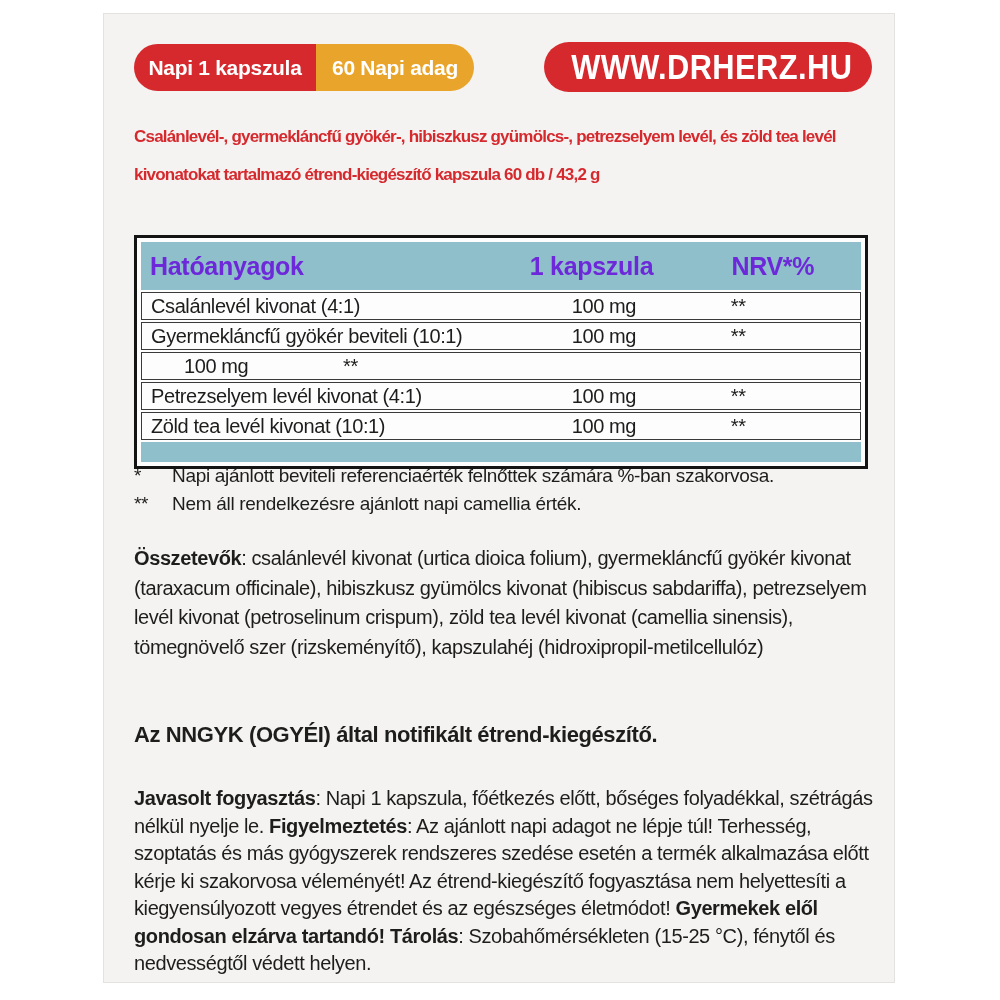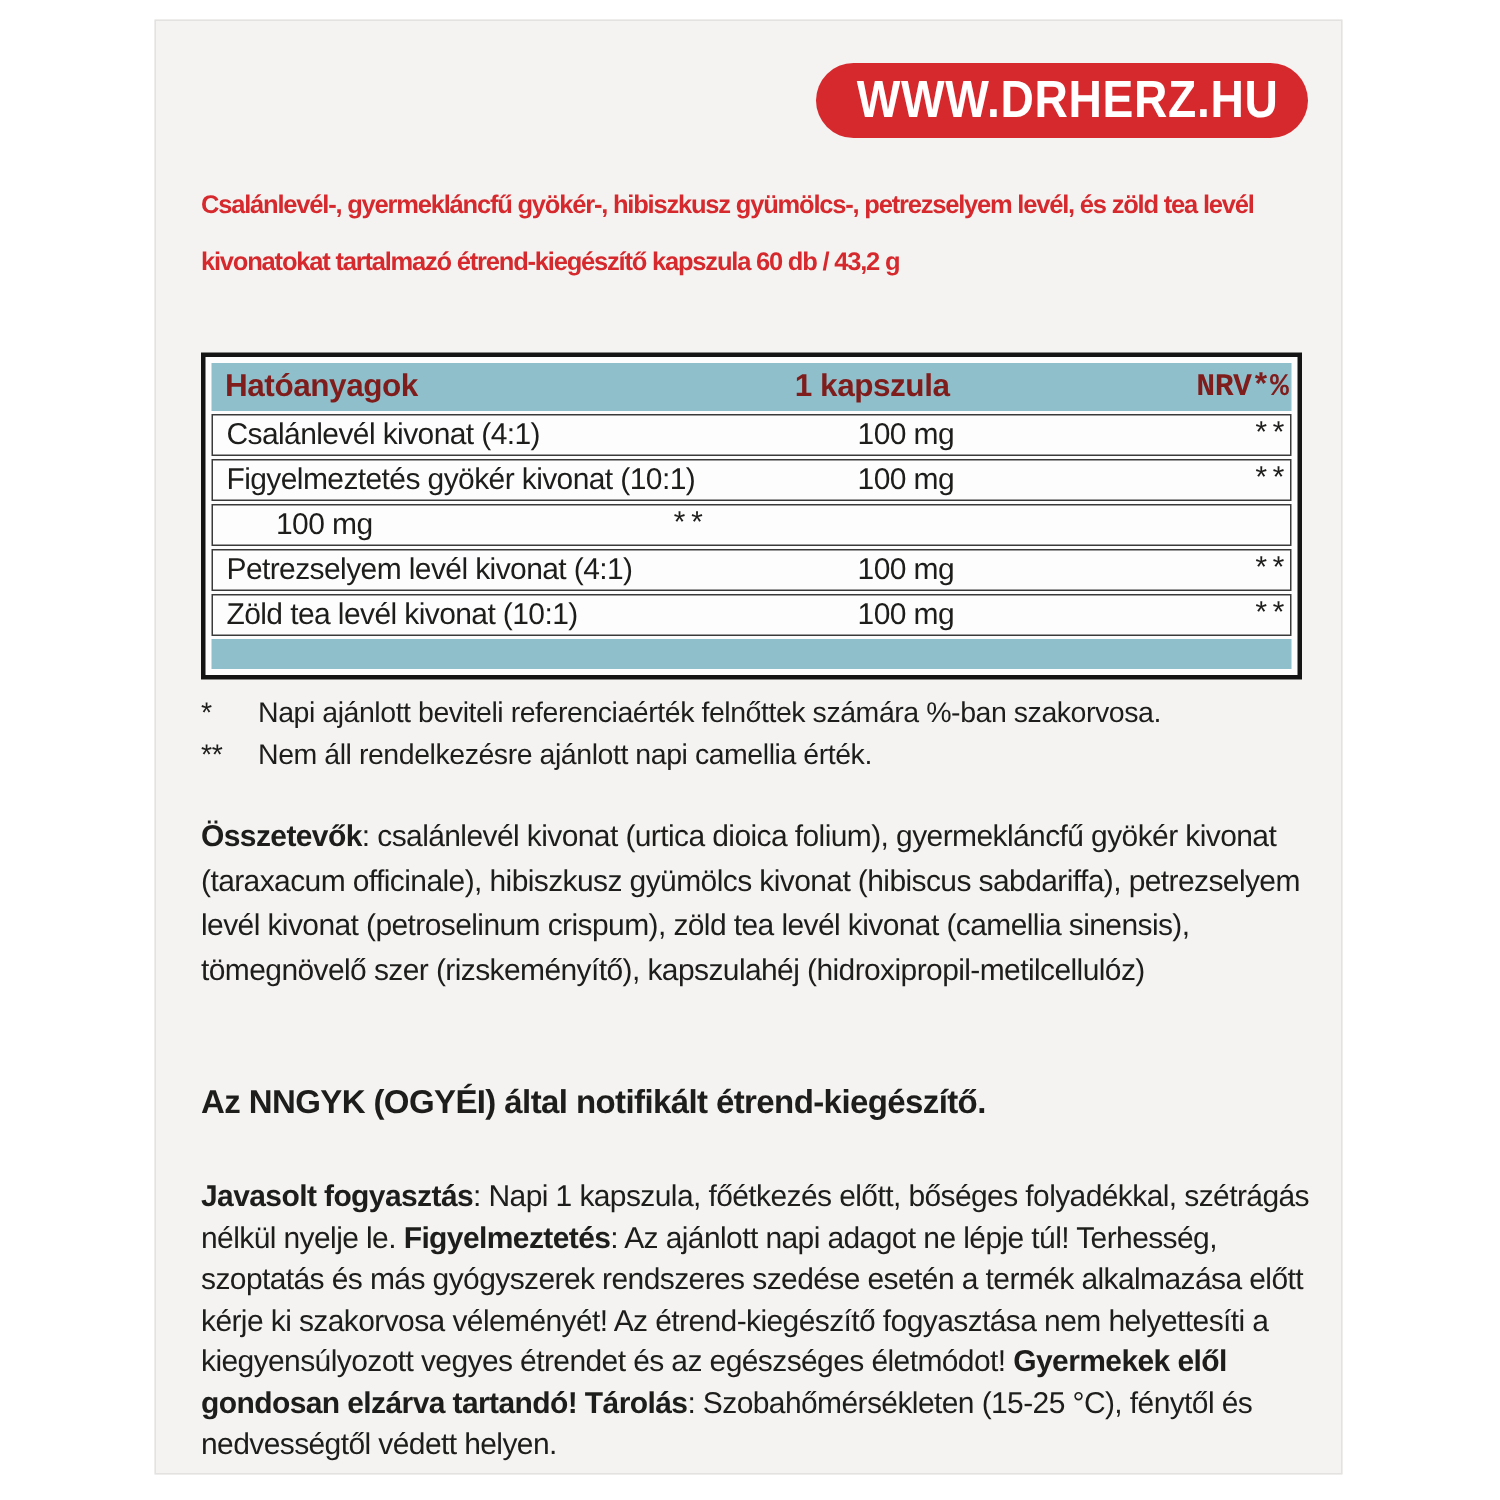--- a/index.html
+++ b/index.html
@@ -38,24 +38,24 @@
   .title{
     position:absolute;left:30px;top:104px;width:742px;
     color:var(--red);font-weight:bold;font-size:17px;line-height:38px;letter-spacing:-0.8px;
   }
   
   .facts-table{
     position:absolute;left:30px;top:221px;width:734px;
     border:3px solid var(--tableborder);background:#fdfdfd;padding:4px;
   }
   .trow,.thead{display:flex;align-items:center;}
-  .thead{background:var(--blue);height:32px;color:#7f1d1d;font-weight:bold;font-size:21px;letter-spacing:-0.3px;}
+  .thead{background:var(--blue);height:48px;color:#6d28d9;font-weight:bold;font-size:25px;letter-spacing:-0.3px;}
   .col-name{width:54%;padding-left:9px;}
   .col-amt{width:28%;}
-  .col-nrv{width:18%;text-align:right;padding-right:2px;font-family:Liberation Mono, monospace;}
+  .col-nrv{width:18%;text-align:left;padding-right:2px;}
   .trow{border:1px solid var(--rowborder);height:28px;margin-top:2px;
     font-size:20px;letter-spacing:-0.4px;background:#fdfdfd;}
   .trow .col-amt{padding-left:42px;}
   .tfoot{background:var(--blue);height:20px;margin-top:2px;}
   
   .footnotes{position:absolute;left:30px;top:448px;width:748px;font-size:19px;line-height:28px;letter-spacing:-0.3px;}
   .fn-row{display:flex;}
   .fn-marker{width:38px;flex:none;}
   
   .ingredients{position:absolute;left:30px;top:530px;width:748px;
@@ -64,41 +64,49 @@
     font-size:22px;font-weight:bold;letter-spacing:-0.4px;}
   .usage{position:absolute;left:30px;top:771px;width:752px;
     font-size:20px;line-height:27.5px;letter-spacing:-0.4px;}
   b{font-weight:bold;}
 </style>
 </head>
 <body>
 
 <div class="card">
 
+  <div class="badge-capsule">
+    <div class="cap-half cap-left">
+      <span>Napi 1 kapszula</span>
+    </div>
+    <div class="cap-half cap-right">
+      <span>60 Napi adag</span>
+    </div>
+  </div>
 
   <div class="badge-site">
     <span>WWW.DRHERZ.HU</span>
   </div>
 
   <div class="title">Csalánlevél-, gyermekláncfű gyökér-, hibiszkusz gyümölcs-, petrezselyem levél, és zöld tea levél kivonatokat tartalmazó étrend-kiegészítő kapszula 60 db / 43,2 g</div>
 
   <div class="facts-table">
     <div class="thead">
       <div class="col-name">Hatóanyagok</div>
       <div class="col-amt">1 kapszula</div>
       <div class="col-nrv">NRV*%</div>
     </div>
 
     <div class="trow">
       <div class="col-name">Csalánlevél kivonat (4:1)</div>
       <div class="col-amt">100 mg</div>
       <div class="col-nrv">**</div>
     </div>
     <div class="trow">
-      <div class="col-name">Figyelmeztetés gyökér kivonat  (10:1)</div>
+      <div class="col-name">Gyermekláncfű gyökér beviteli  (10:1)</div>
       <div class="col-amt">100 mg</div>
       <div class="col-nrv">**</div>
     </div>
     <div class="trow">
       <div class="col-amt">100 mg</div>
       <div class="col-nrv">**</div>
     </div>
     <div class="trow">
       <div class="col-name">Petrezselyem levél kivonat (4:1)</div>
       <div class="col-amt">100 mg</div>

